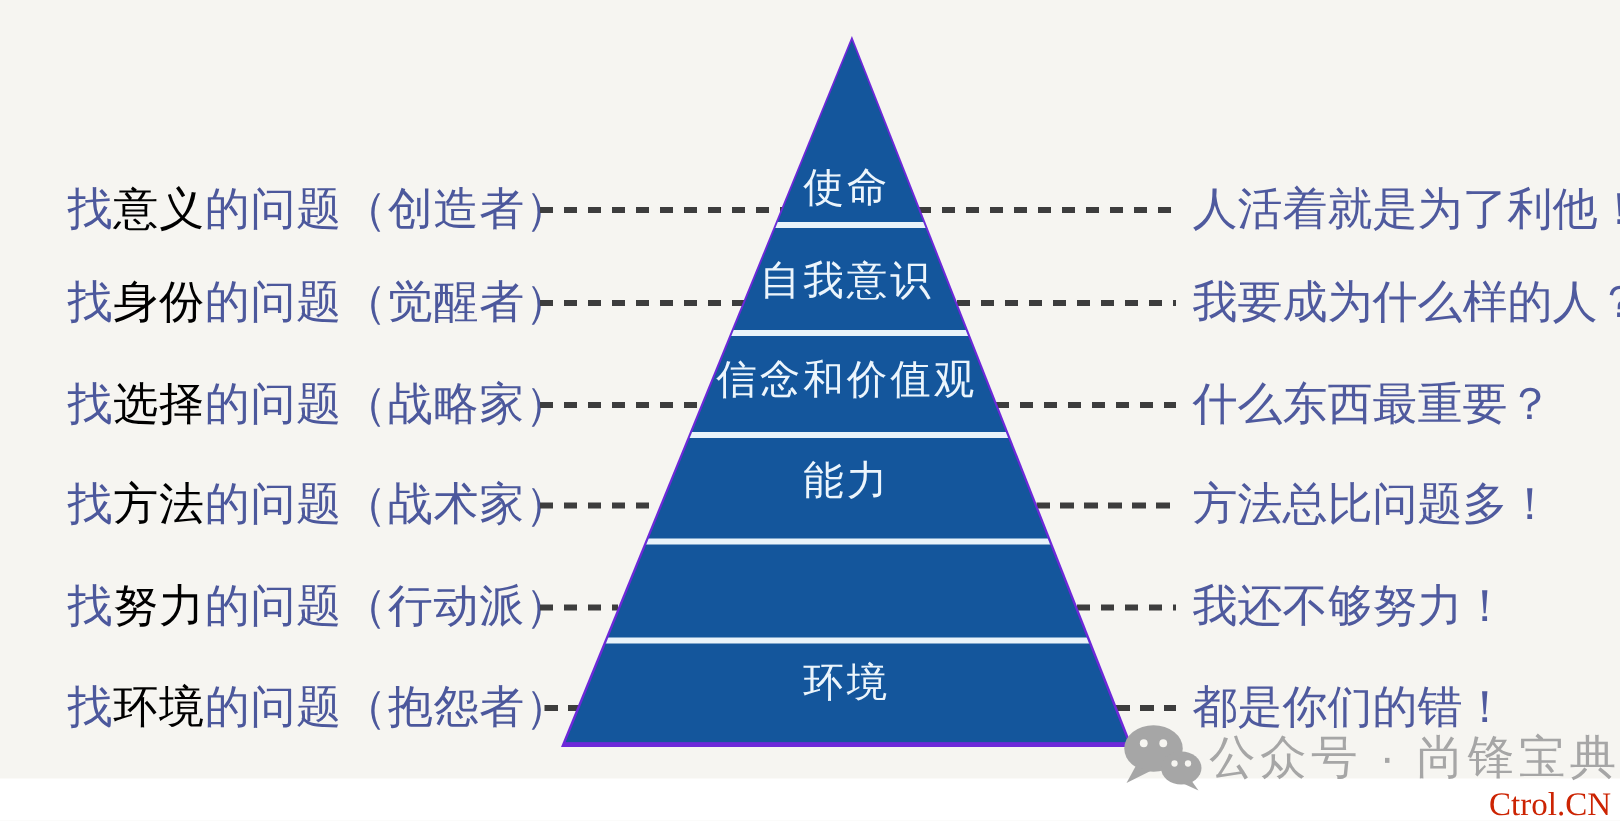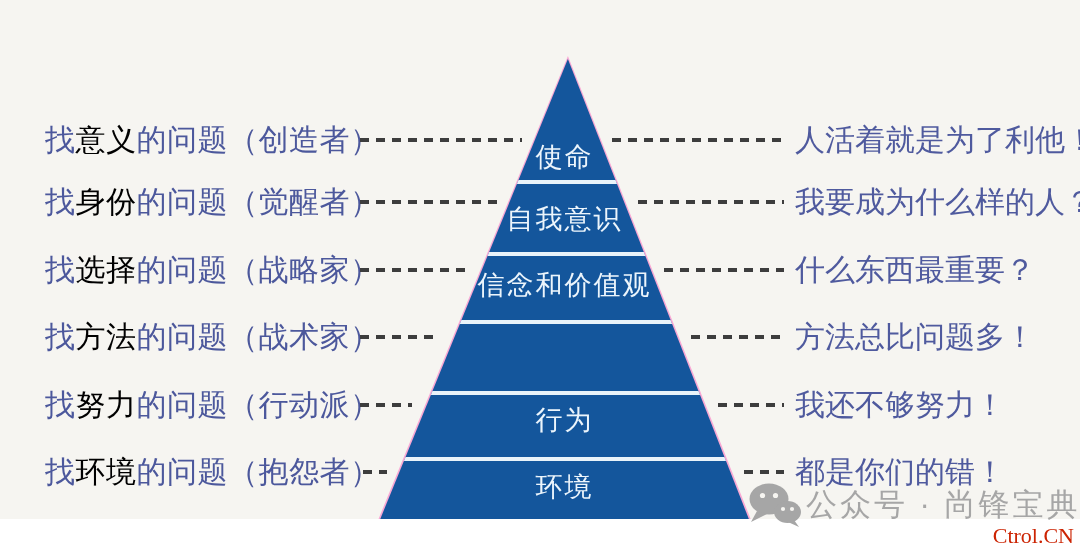--- a/index.html
+++ b/index.html
@@ -35,22 +35,22 @@
   .dl5{top:403px;left:360px;width:52px;}
   .dl6{top:470px;left:363px;width:24px;}
   .dr1{top:138px;left:612px;width:172px;}
   .dr2{top:200px;left:638px;width:146px;}
   .dr3{top:268px;left:664px;width:120px;}
   .dr4{top:335px;left:691px;width:93px;}
   .dr5{top:403px;left:718px;width:66px;}
   .dr6{top:470px;left:744px;width:40px;}
   
   .pyr-outer{
-    position:absolute;left:374px;top:56px;width:381px;height:474px;
-    background:#f9a8d4;
+    position:absolute;left:374px;top:24px;width:381px;height:474px;
+    background:#6d28d9;
     clip-path:polygon(50.9% 0%,100% 100%,0% 100%);
   }
   .pyr-inner{
     position:absolute;left:3px;top:3px;width:375px;height:468px;
     background:#14569c;
     clip-path:polygon(50.9% 0%,100% 100%,0% 100%);
   }
   .pyr-divider{
     position:absolute;left:0;width:100%;height:4px;background:#e9f3fa;
   }
@@ -124,21 +124,21 @@
   <div class="pyr-outer">
     <div class="pyr-inner">
       <div class="pyr-divider pd1"></div>
       <div class="pyr-divider pd2"></div>
       <div class="pyr-divider pd3"></div>
       <div class="pyr-divider pd4"></div>
       <div class="pyr-divider pd5"></div>
       <div class="pyr-label pl1">使命</div>
       <div class="pyr-label pl2">自我意识</div>
       <div class="pyr-label pl3">信念和价值观</div>
-      <div class="pyr-label pl5">行为</div>
+      <div class="pyr-label pl4">能力</div>
       <div class="pyr-label pl6">环境</div>
     </div>
   </div>
 
   <div class="right-label rl1">人活着就是为了利他！</div>
   <div class="right-label rl2">我要成为什么样的人？</div>
   <div class="right-label rl4">方法总比问题多！</div>
   <div class="right-label rl3">什么东西最重要？</div>
   <div class="right-label rl6">都是你们的错！</div>
   <div class="right-label rl5">我还不够努力！</div>

